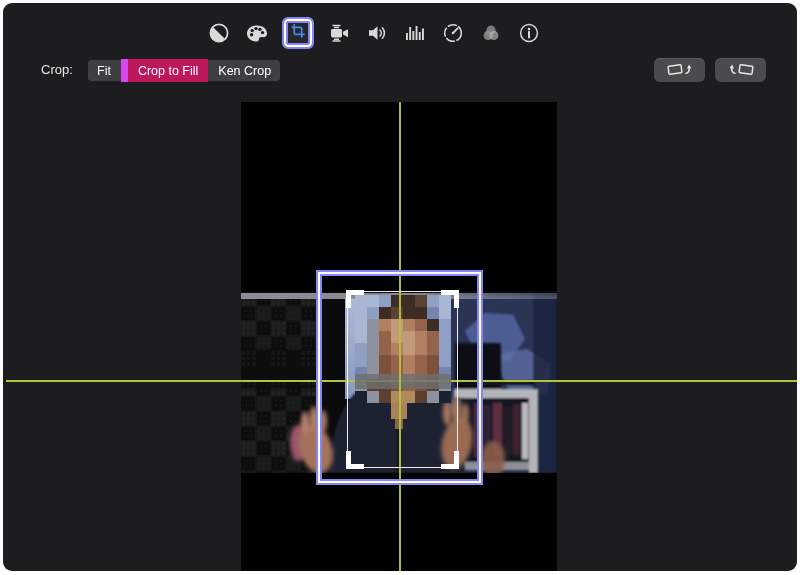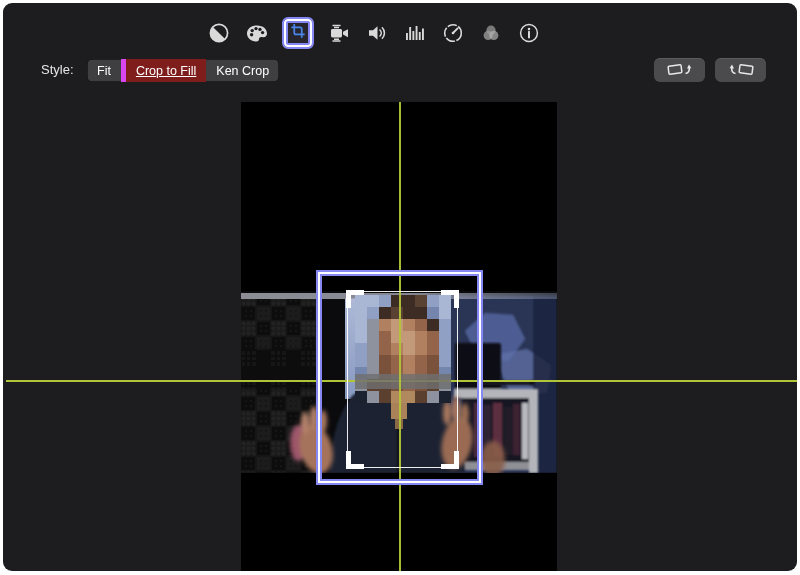--- a/index.html
+++ b/index.html
@@ -11,23 +11,23 @@
   .toolbar { position:absolute; left:203px; top:13px; height:34px; display:flex; align-items:center; gap:12px; }
   .tool { width:26px; height:26px; display:flex; align-items:center; justify-content:center; }
   .tool svg { display:block; }
   .tool-focus { width:32px; height:32px; border:2px solid #8587f3; border-radius:6px;
     box-shadow: inset 0 0 0 2px #ffffff, inset 0 0 0 4px #8587f3; background:#26262c;
     display:flex; align-items:center; justify-content:center; }
 
   
   .style-label { position:absolute; left:38px; top:59px; font-size:13px; color:#e6e6e6; }
   .seg { position:absolute; left:84px; top:56px; height:23px; display:flex; border-radius:5px; overflow:hidden; background:#3f3f42; font-size:12.5px; color:#ffffff; box-shadow:0 0 0 0.5px #000 inset; }
-  .seg-item { padding:0 10px; display:flex; align-items:center; border-right:5px solid #d946ef; cursor:default; white-space:nowrap; }
+  .seg-item { padding:0 10px; display:flex; align-items:center; border-right:7px solid #d946ef; cursor:default; white-space:nowrap; }
   .seg-item:last-child { border-right:none; }
-  .seg-item.selected { background:#7f1d1d; border-right:none;text-decoration:underline; }
+  .seg-item.selected { background:#be185d; border-right:none; }
 
   .rotate-group { position:absolute; left:651px; top:55px; display:flex; gap:10px; }
   .rotate-btn { width:51px; height:24px; background:#4b4b4d; border:none; border-radius:6px;
     box-shadow: inset 0 0.5px 0 rgba(255,255,255,0.18); display:flex; align-items:center; justify-content:center; }
 
   
   .black-frame { position:absolute; left:238px; top:99px; width:316px; height:471px; background:#000000; }
   .video-svg { position:absolute; left:238px; top:288px; width:316px; height:182px; }
   .guide-h { position:absolute; left:3px; top:377px; width:794px; height:2px; background:#b2c437; }
   .pixel-band { position:absolute; left:352px; top:371px; width:96px; height:15px; background:#6f6f6f; opacity:0.82; }
@@ -126,21 +126,21 @@
 
       <div class="tool">
         <svg width="24" height="24" viewBox="0 0 24 24">
           <circle cx="12" cy="12" r="8.4" fill="none" stroke="#d9d9d9" stroke-width="1.5"></circle>
           <circle cx="12" cy="8" r="1.25" fill="#d9d9d9"></circle>
           <line x1="12" y1="10.8" x2="12" y2="16.4" stroke="#d9d9d9" stroke-width="2" stroke-linecap="round"></line>
         </svg>
       </div>
     </div>
 
-    <div class="style-label">Style:</div>
+    <div class="style-label">Crop:</div>
 
     <div class="seg">
       <div class="seg-item">Fit</div>
       <div class="seg-item selected">Crop to Fill</div>
       <div class="seg-item">Ken Crop</div>
     </div>
 
     <div class="rotate-group">
       <button class="rotate-btn">
         <span>

